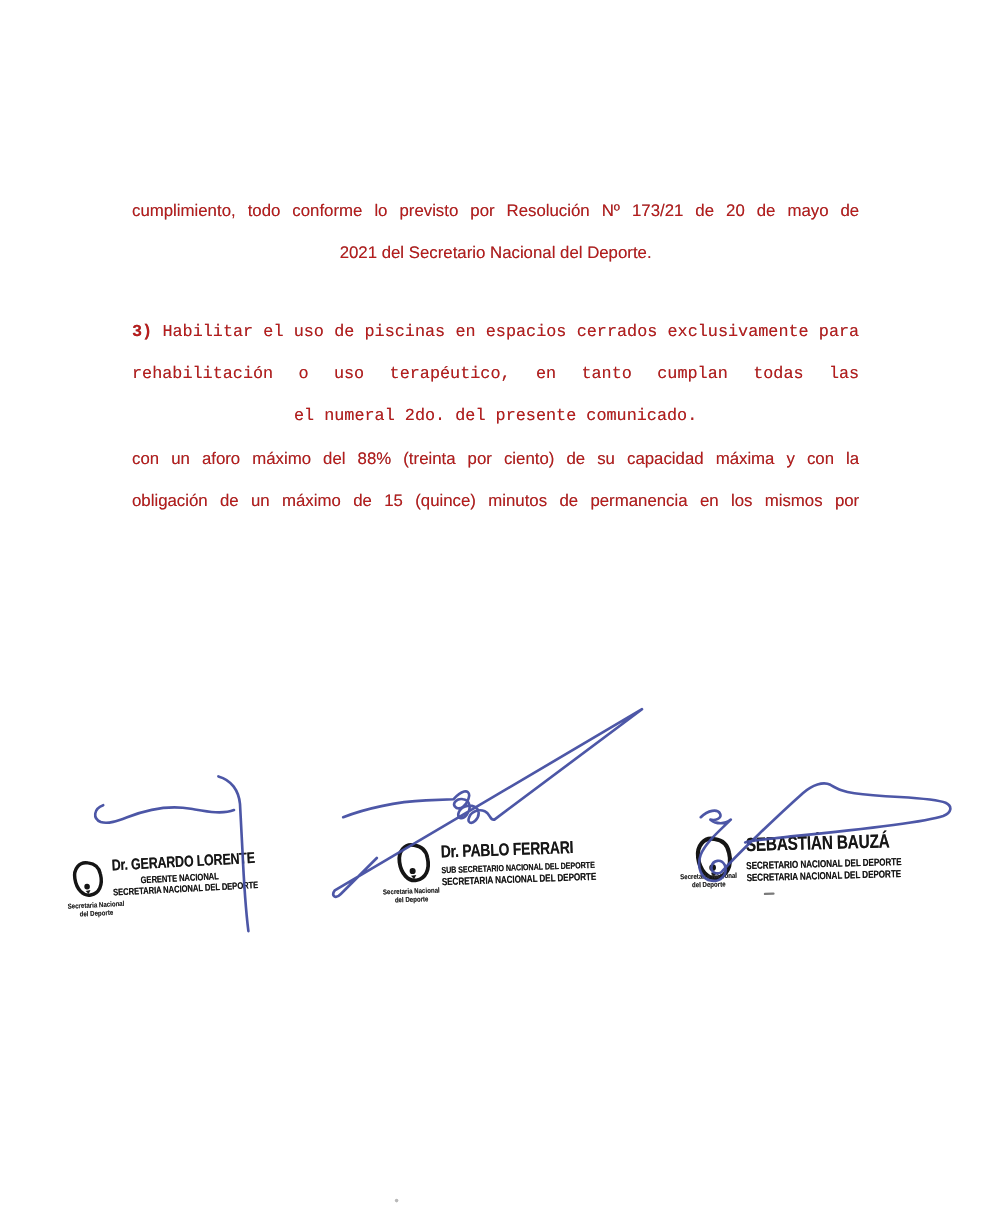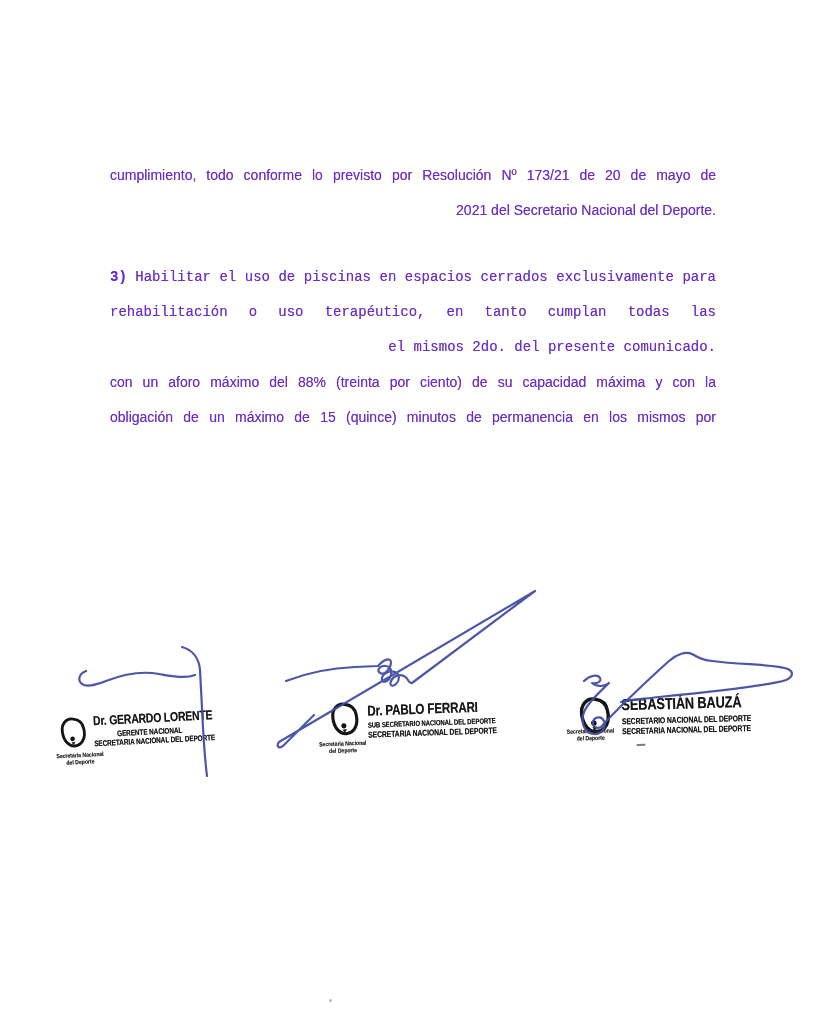--- a/index.html
+++ b/index.html
@@ -12,28 +12,28 @@
     font-family: "Liberation Sans", sans-serif;
   }
 
   
   .doc-text {
     position: absolute;
     left: 110px;
     top: 158px;
     width: 606px;
     font-size: 14px;
-    color: #6d28d9;
+    color: #b91c1c;
     text-shadow: 0 0 0.5px rgba(60,60,60,0.55);
   }
   .para { margin: 0; }
   .para.gap { margin-top: 32px; font-family: Liberation Mono, monospace; }
   .line { height: 35px; line-height: 35px; overflow: hidden; }
   .line.justify { text-align: justify; text-align-last: justify; }
-  .line.left { text-align: right; }
+  .line.left { text-align: center; }
   .line b { font-weight: bold; }
 
   
   .stamp {
     position: absolute;
     color: #161616;
     text-shadow: 0 0 0.5px rgba(20,20,20,0.6);
   }
   .stamp .logo { position: absolute; }
   .stamp .caption {
@@ -106,21 +106,21 @@
 
     <div class="para">
       <div class="line justify">cumplimiento, todo conforme lo previsto por Resolución Nº 173/21 de 20 de mayo de</div>
       <div class="line left">2021 del Secretario Nacional del Deporte.</div>
     </div>
 
 
     <div class="para gap">
       <div class="line justify"><b>3)</b><span> Habilitar el uso de piscinas en espacios cerrados exclusivamente para la</span></div>
       <div class="line justify">rehabilitación o uso terapéutico, en tanto cumplan todas las obligaciones enunciadas en</div>
-      <div class="line left">el mismos 2do. del presente comunicado.</div>
+      <div class="line left">el numeral 2do. del presente comunicado.</div>
     </div>
 
     <div class="para">
       <div class="line justify">con un aforo máximo del 88% (treinta por ciento) de su capacidad máxima y con la</div>
       <div class="line justify">obligación de un máximo de 15 (quince) minutos de permanencia en los mismos por</div>
     </div>
 
   </div>
 
   <div class="stamp stamp-left">

